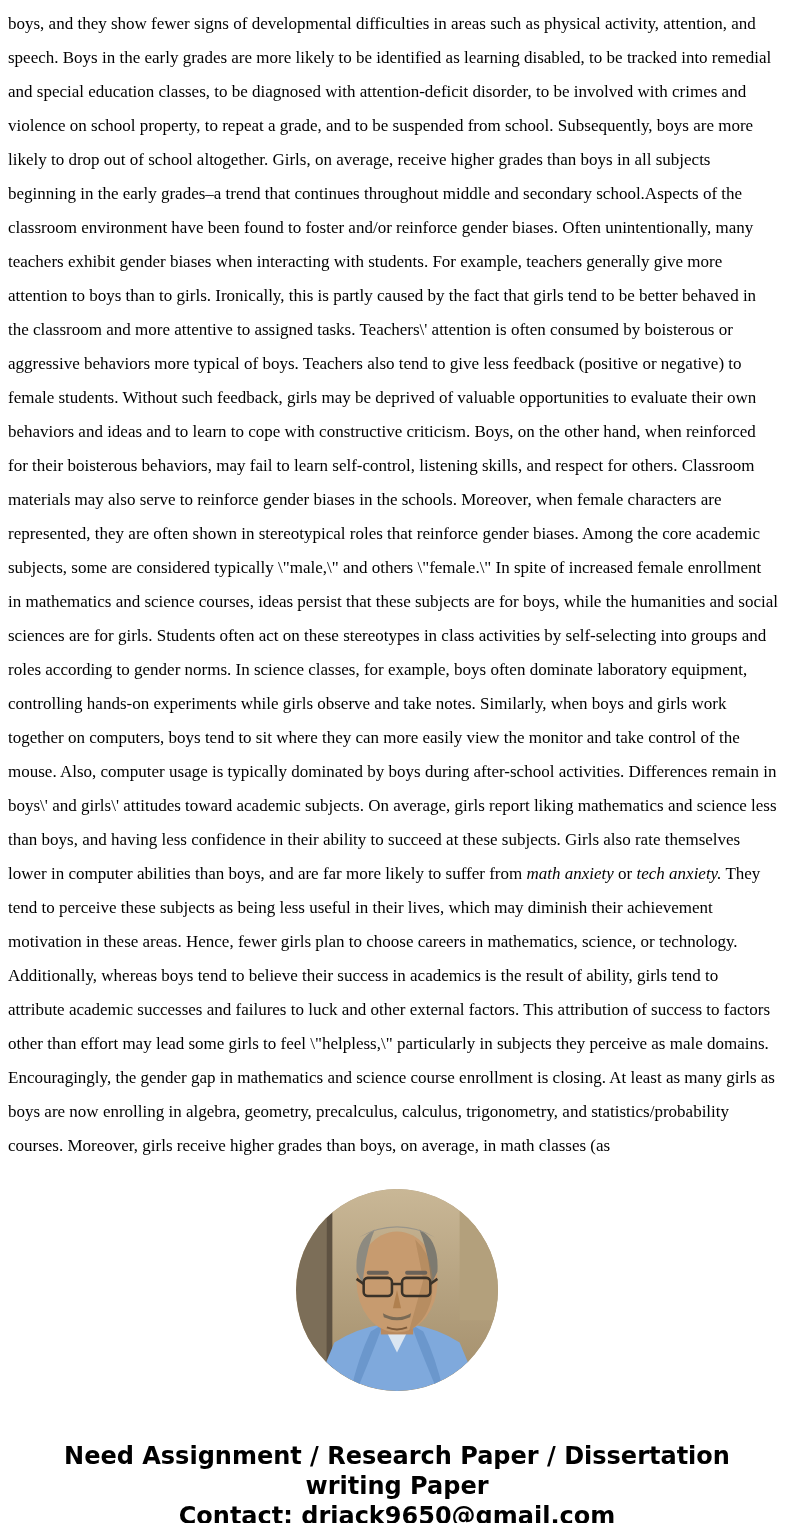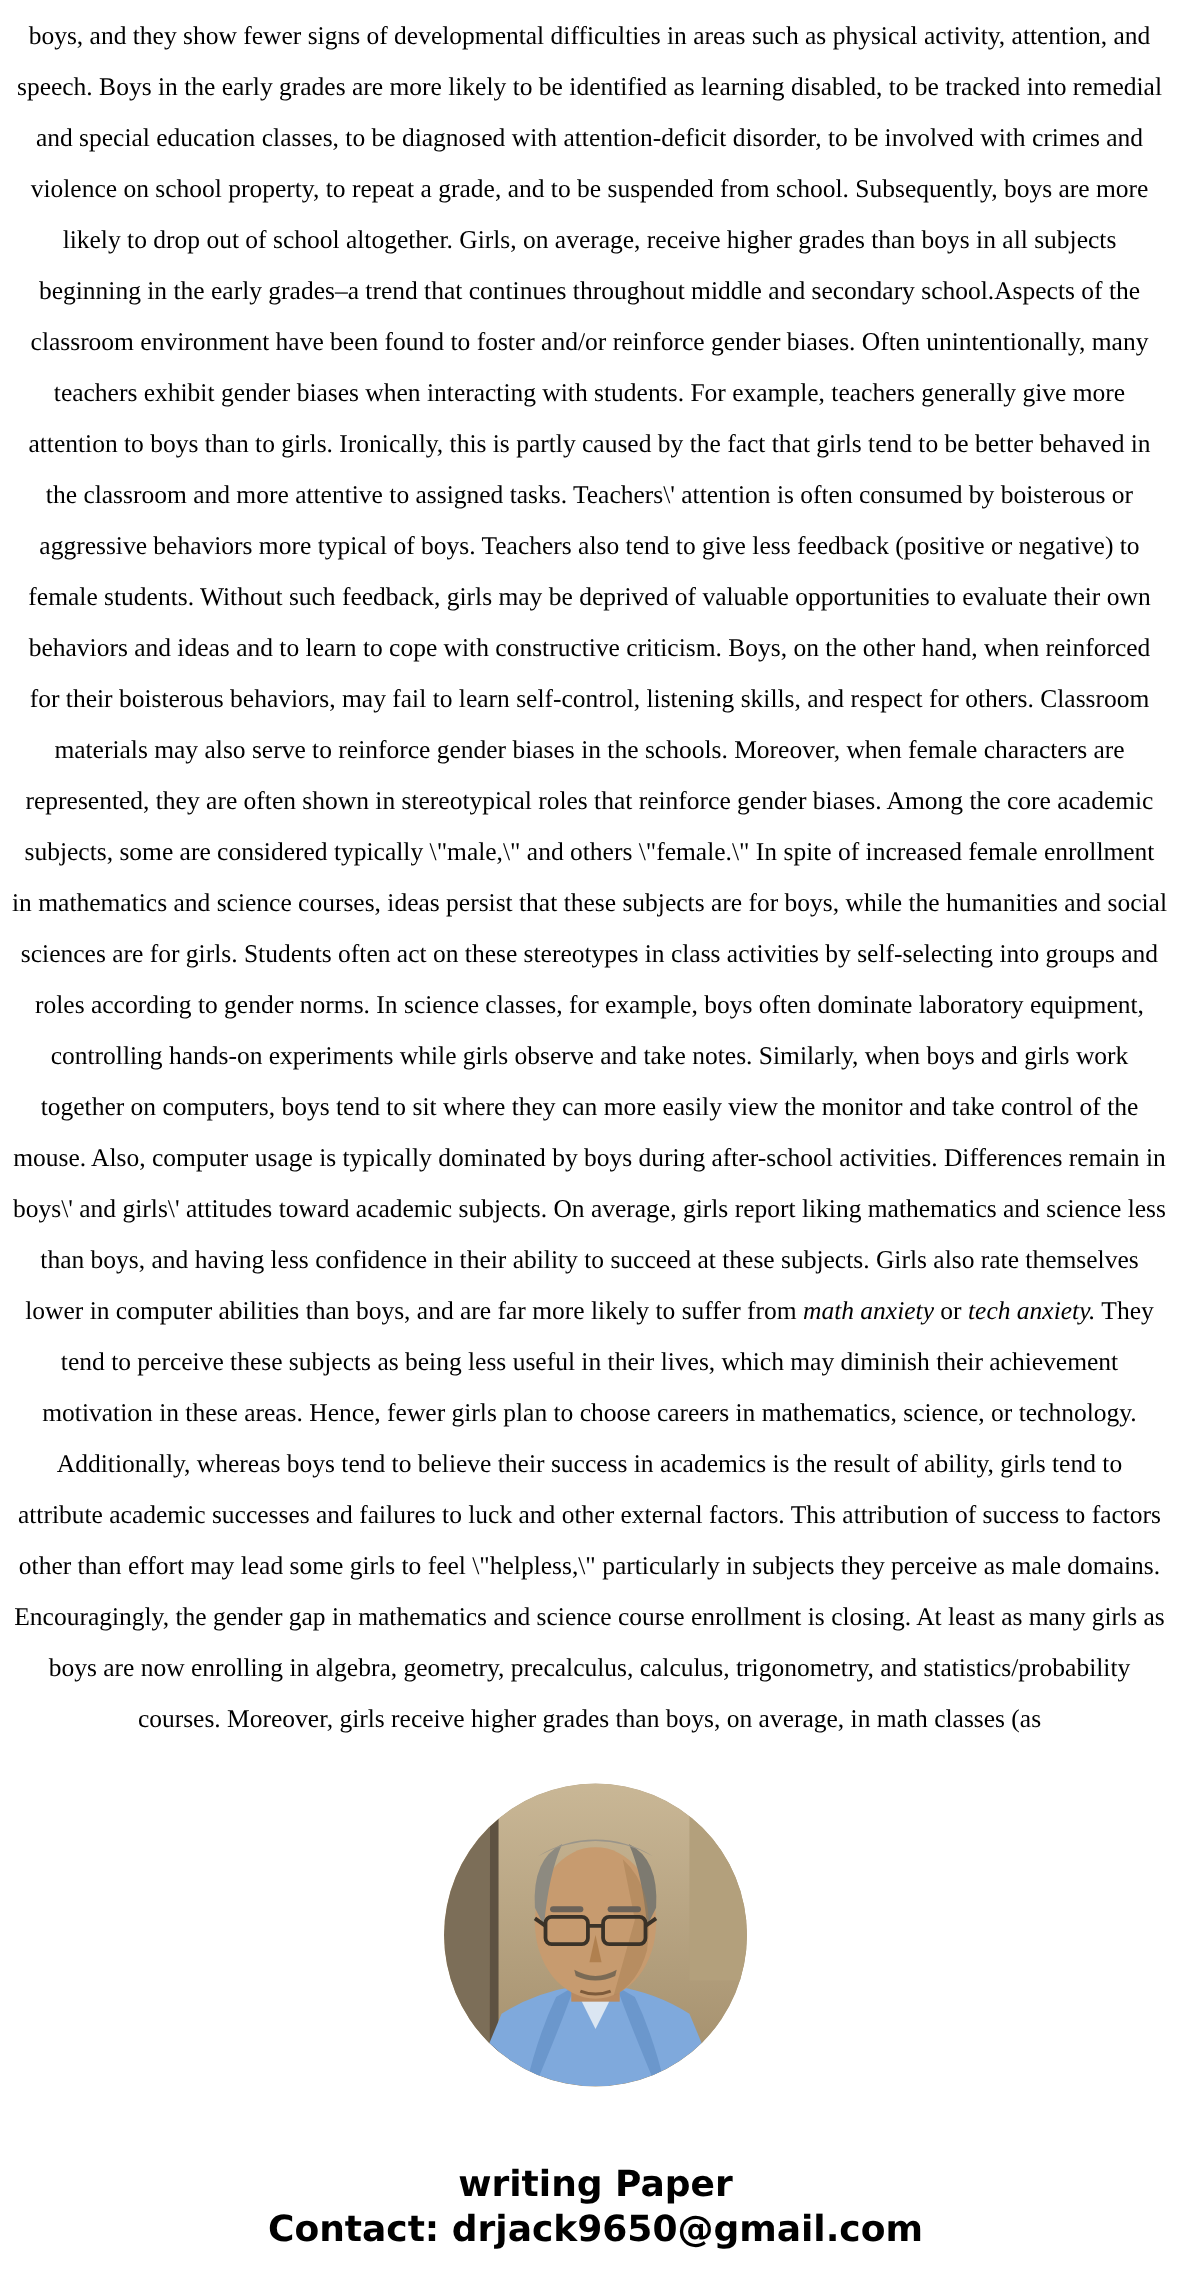--- a/index.html
+++ b/index.html
@@ -11,21 +11,21 @@
     width: 794px;
     min-height: 1523px;
     font-family: "Liberation Serif", serif;
     color: #000000;
   }
   .article {
     margin: 0;
     padding: 7px 16px 0 8px;
     font-size: 17px;
     line-height: 34px;
-    text-align: center;
+    text-align: left;
     color: #000000;
   }
   .article em {
     font-style: italic;
   }
   .avatar-wrap {
     display: flex;
     justify-content: center;
     margin-top: 26px;
   }
@@ -91,17 +91,18 @@
           <line x1="133" y1="94" x2="140" y2="89" stroke="#3a3228" stroke-width="2.5"></line>
           <path d="M100 100 L96 118 L104 118 Z" fill="#b0804f"></path>
           <path d="M86 123 Q100 131 114 123 L113 127 Q100 133 87 127 Z" fill="#7a6a55"></path>
           <path d="M90 137 Q100 141 110 137" stroke="#7d5a3a" stroke-width="2" fill="none"></path>
         </g>
       </svg>
     </div>
   </div>
 
   <div class="footer">
+    <div>Need Assignment / Research Paper / Dissertation</div>
     <div>writing Paper</div>
     <div>Contact: drjack9650@gmail.com</div>
   </div>
 
 </div>
 
 </body></html>

